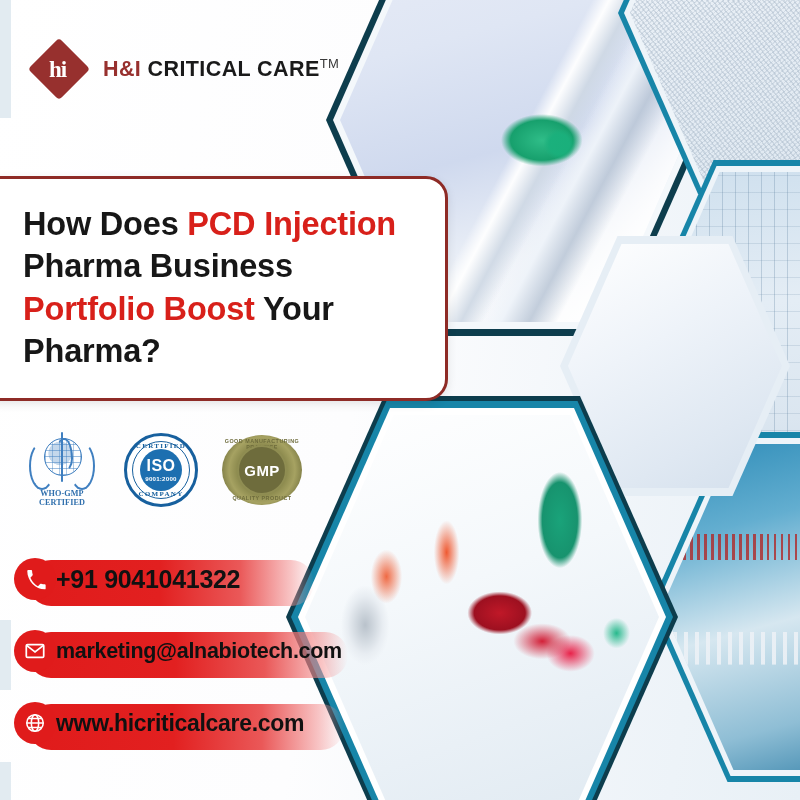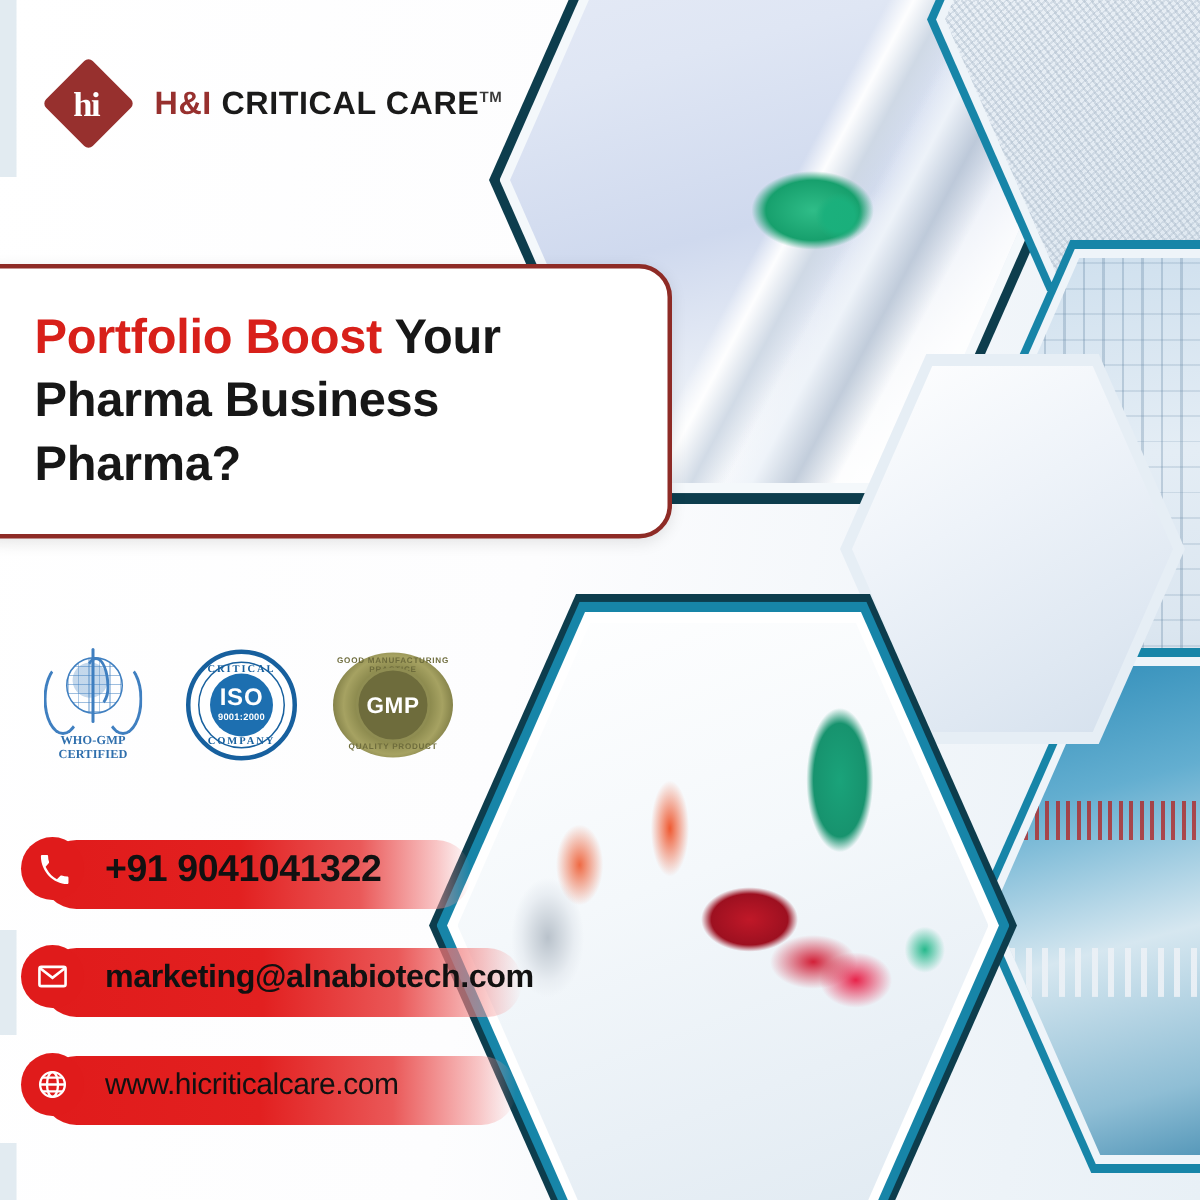--- a/index.html
+++ b/index.html
@@ -98,21 +98,21 @@
   }
   #logo .diamond .hletter{
     position:absolute;left:0;top:0;width:62px;height:62px;
     display:flex;align-items:center;justify-content:center;
     color:#fff;font-family:"Liberation Serif",serif;font-weight:700;
     font-size:23px;letter-spacing:-1px;line-height:1;padding-right:3px;box-sizing:border-box;
   }
   #logo .brand{font-size:21.5px;font-weight:700;letter-spacing:.4px;white-space:nowrap;position:relative;}
   #logo .brand .hi{color:#97302e;}
   #logo .brand .cc{color:#1a1a1a;}
-  #logo .brand .tm{font-size:10px;vertical-align:super;color:#3a3a3a;font-weight:700;}
+  #logo .brand .tm{font-size:13px;vertical-align:super;color:#3a3a3a;font-weight:400;}
 
   
   #headline{
     position:absolute;left:-22px;top:176px;width:470px;
     background:#ffffff;border:3px solid #8e2b26;
     border-radius:22px;
     padding:24px 26px 26px 42px;box-sizing:border-box;
     box-shadow:0 3px 10px rgba(0,0,0,.10);
   }
   #headline .line{
@@ -183,31 +183,31 @@
   .contact{position:absolute;display:flex;align-items:center;}
   .contact .pill{
     position:absolute;left:14px;height:46px;border-radius:23px;
     background:linear-gradient(90deg,#e01b1b 0%,#e22020 46%,#ea5858 74%,rgba(244,150,150,.55) 92%,rgba(255,255,255,0) 100%);
   }
   .contact .ic{
     position:relative;z-index:2;width:42px;height:42px;border-radius:50%;
     background:#e01b1b;display:flex;align-items:center;justify-content:center;flex:0 0 auto;
   }
   .contact .txt{
-    position:relative;z-index:2;margin-left:14px;color:#111;
+    position:relative;z-index:2;color:#111;
     font-size:25px;font-weight:700;white-space:nowrap;letter-spacing:-.3px;
   }
   #c-phone{left:14px;top:558px;}
   #c-phone .pill{top:2px;width:286px;}
   #c-mail{left:14px;top:630px;}
   #c-mail .pill{top:2px;width:320px;}
   #c-mail .txt{font-size:21.5px;font-weight:700;font-family:"Liberation Sans",sans-serif;}
   #c-web{left:14px;top:702px;}
   #c-web .pill{top:2px;width:316px;}
-  #c-web .txt{font-size:20px;font-weight:400;}
+  #c-web .txt{font-size:23px;font-weight:700;}
 </style>
 </head>
 <body>
 
 <div id="stage">
 
   <div class="edge-strip s1"></div>
   <div class="edge-strip s2"></div>
   <div class="edge-strip s3"></div>
 
@@ -280,42 +280,45 @@
       <div class="dsq"></div>
       <div class="hletter">hi</div>
     </div>
     <div class="brand">
       <span class="hi">H&amp;I</span><span>&nbsp;</span><span class="cc">CRITICAL CARE</span><span class="tm">TM</span>
     </div>
   </div>
 
   <div id="headline">
     <div class="line">
+      <span>How Does </span><span class="hl-red">PCD Injection</span>
+    </div>
+    <div class="line">Pharma Business</div>
+    <div class="line">
       <span class="hl-red">Portfolio Boost</span><span> Your</span>
     </div>
-    <div class="line">Pharma Business</div>
     <div class="line">Pharma?</div>
   </div>
 
   <div id="certs">
 
     <div class="cert who">
       <div class="emblem">
         <div class="wreathL"></div>
         <div class="wreathR"></div>
         <div class="globe"></div>
         <div class="rod"></div>
         <div class="snake"></div>
       </div>
       <div class="cap">WHO-GMP CERTIFIED</div>
     </div>
 
     <div class="cert iso">
       <div class="ring"></div>
-      <div class="top-t">CRITICAL</div>
+      <div class="top-t">CERTIFIED</div>
       <div class="core">
         <span class="big">ISO</span>
         <span class="sm">9001:2000</span>
       </div>
       <div class="bot-t">COMPANY</div>
     </div>
 
     <div class="cert gmp">
       <div class="laurel"></div>
       <div class="arc-top">GOOD MANUFACTURING PRACTICE</div>

